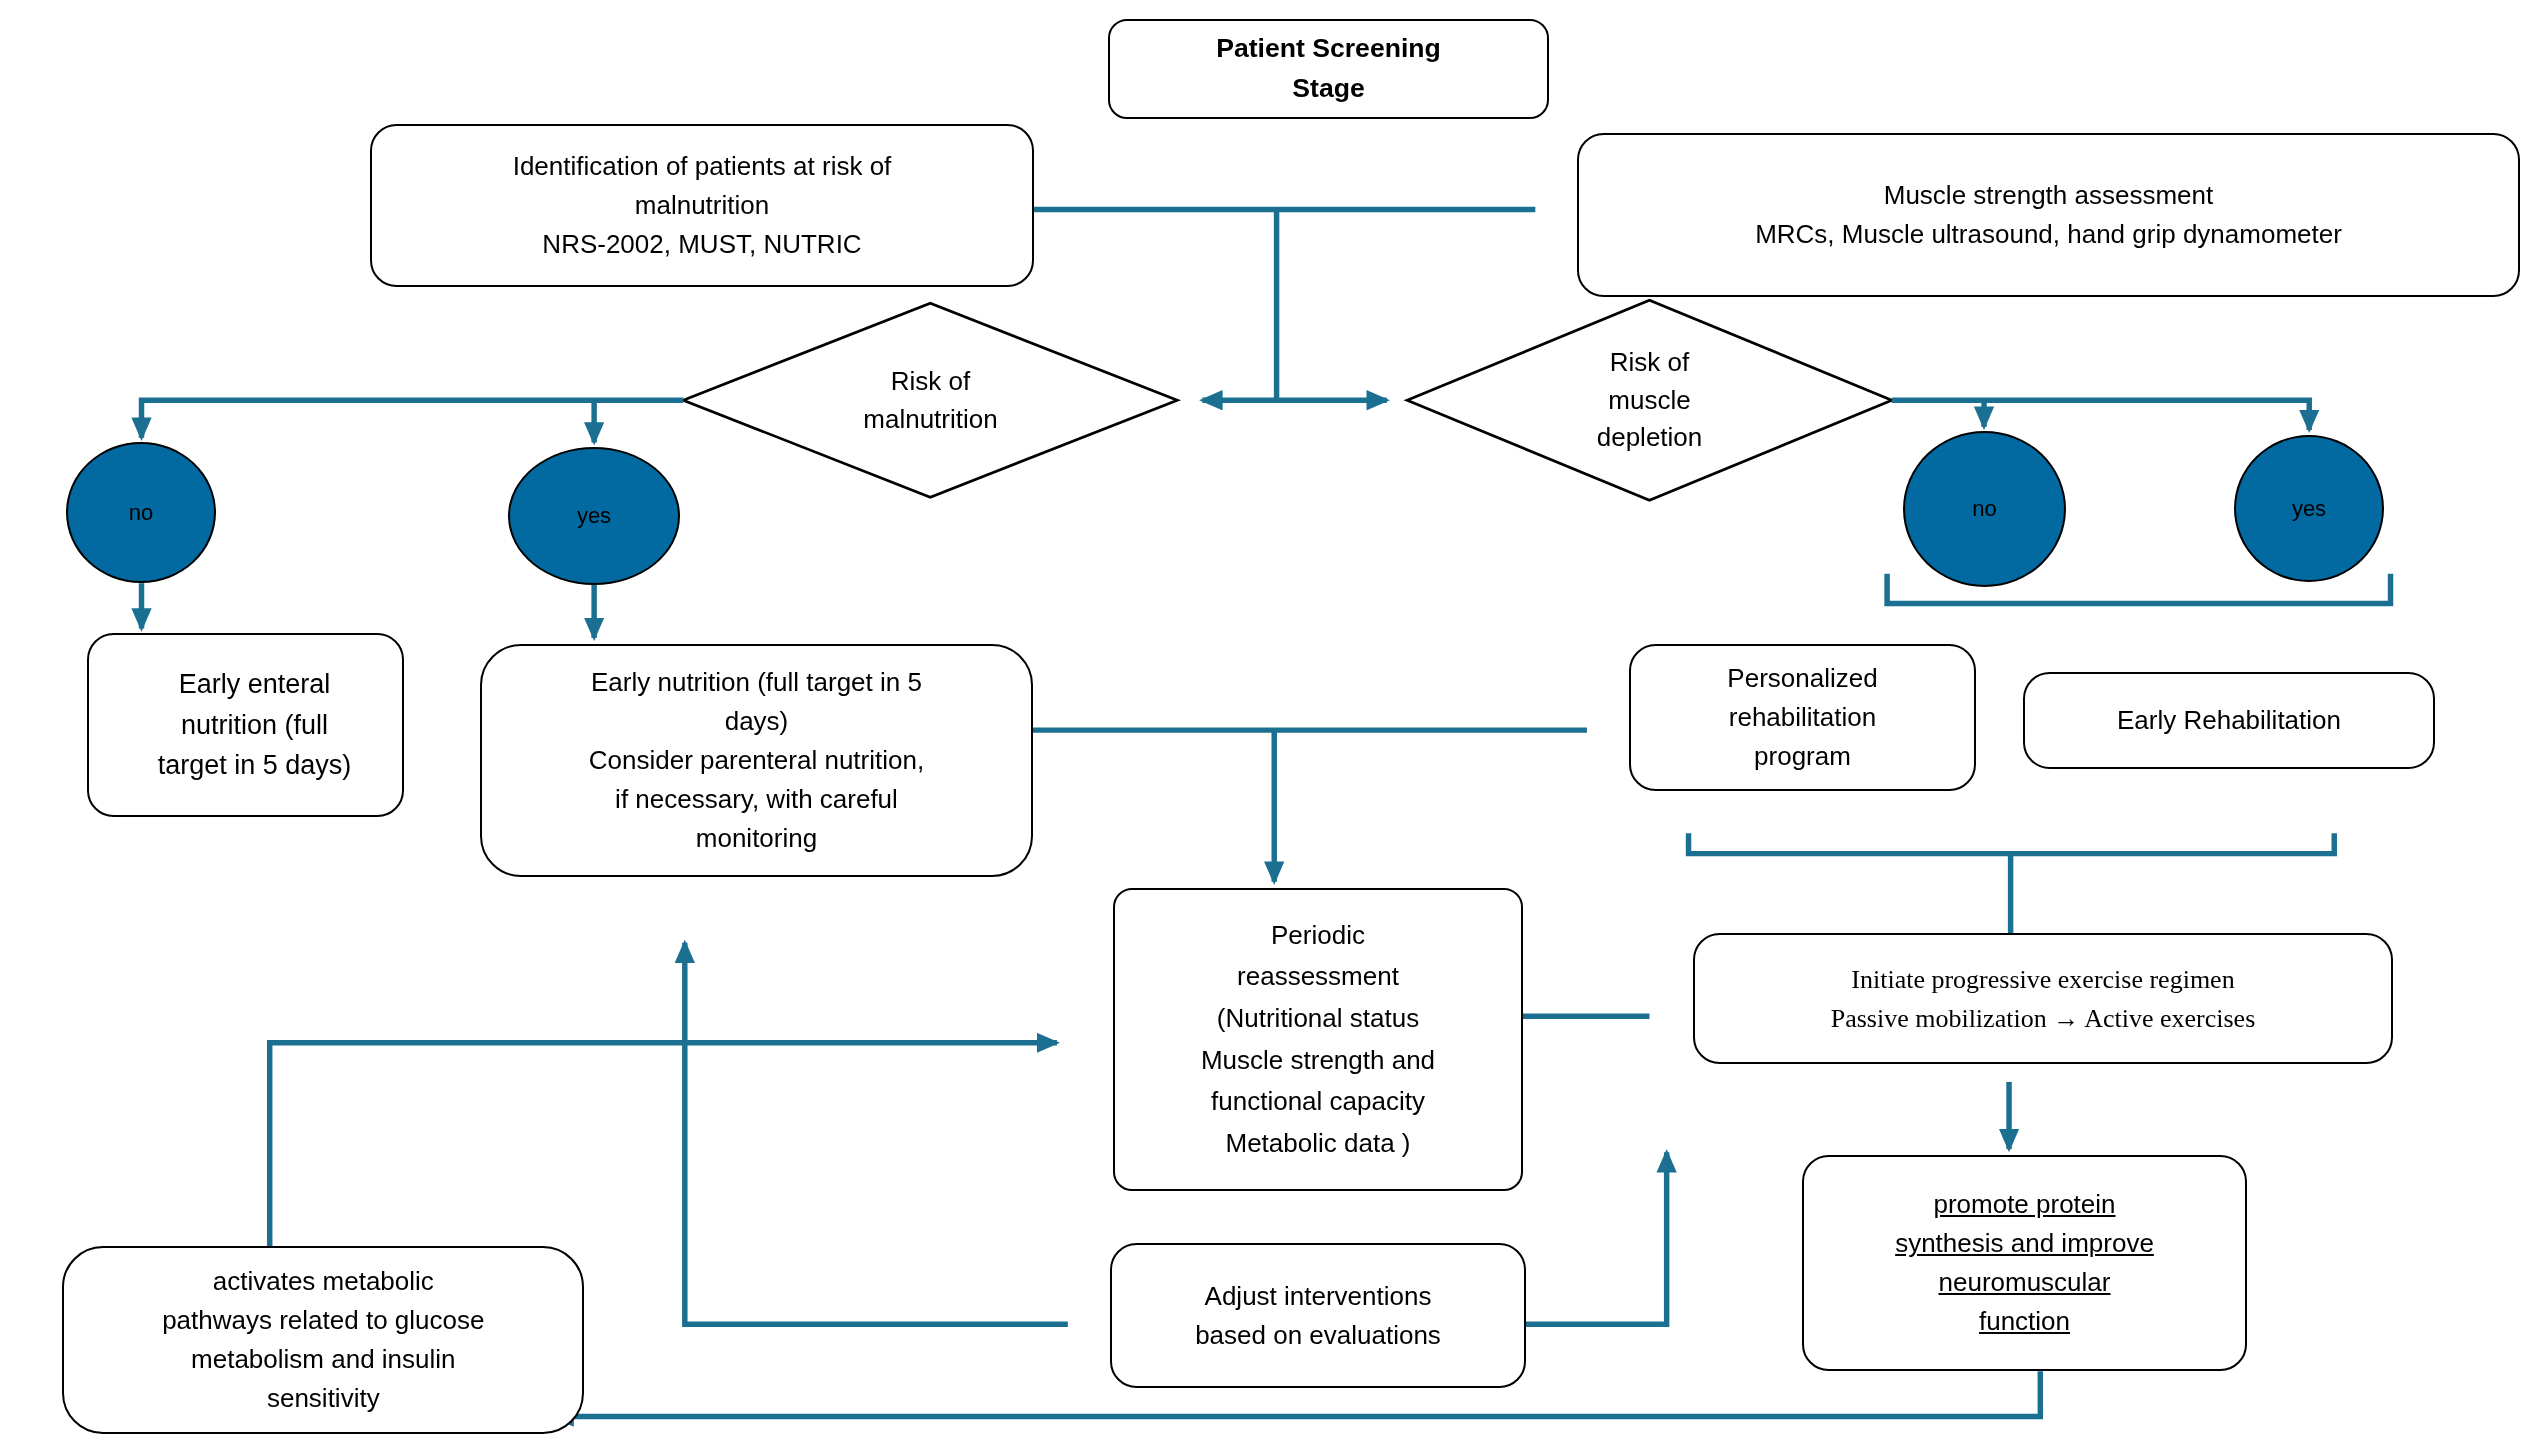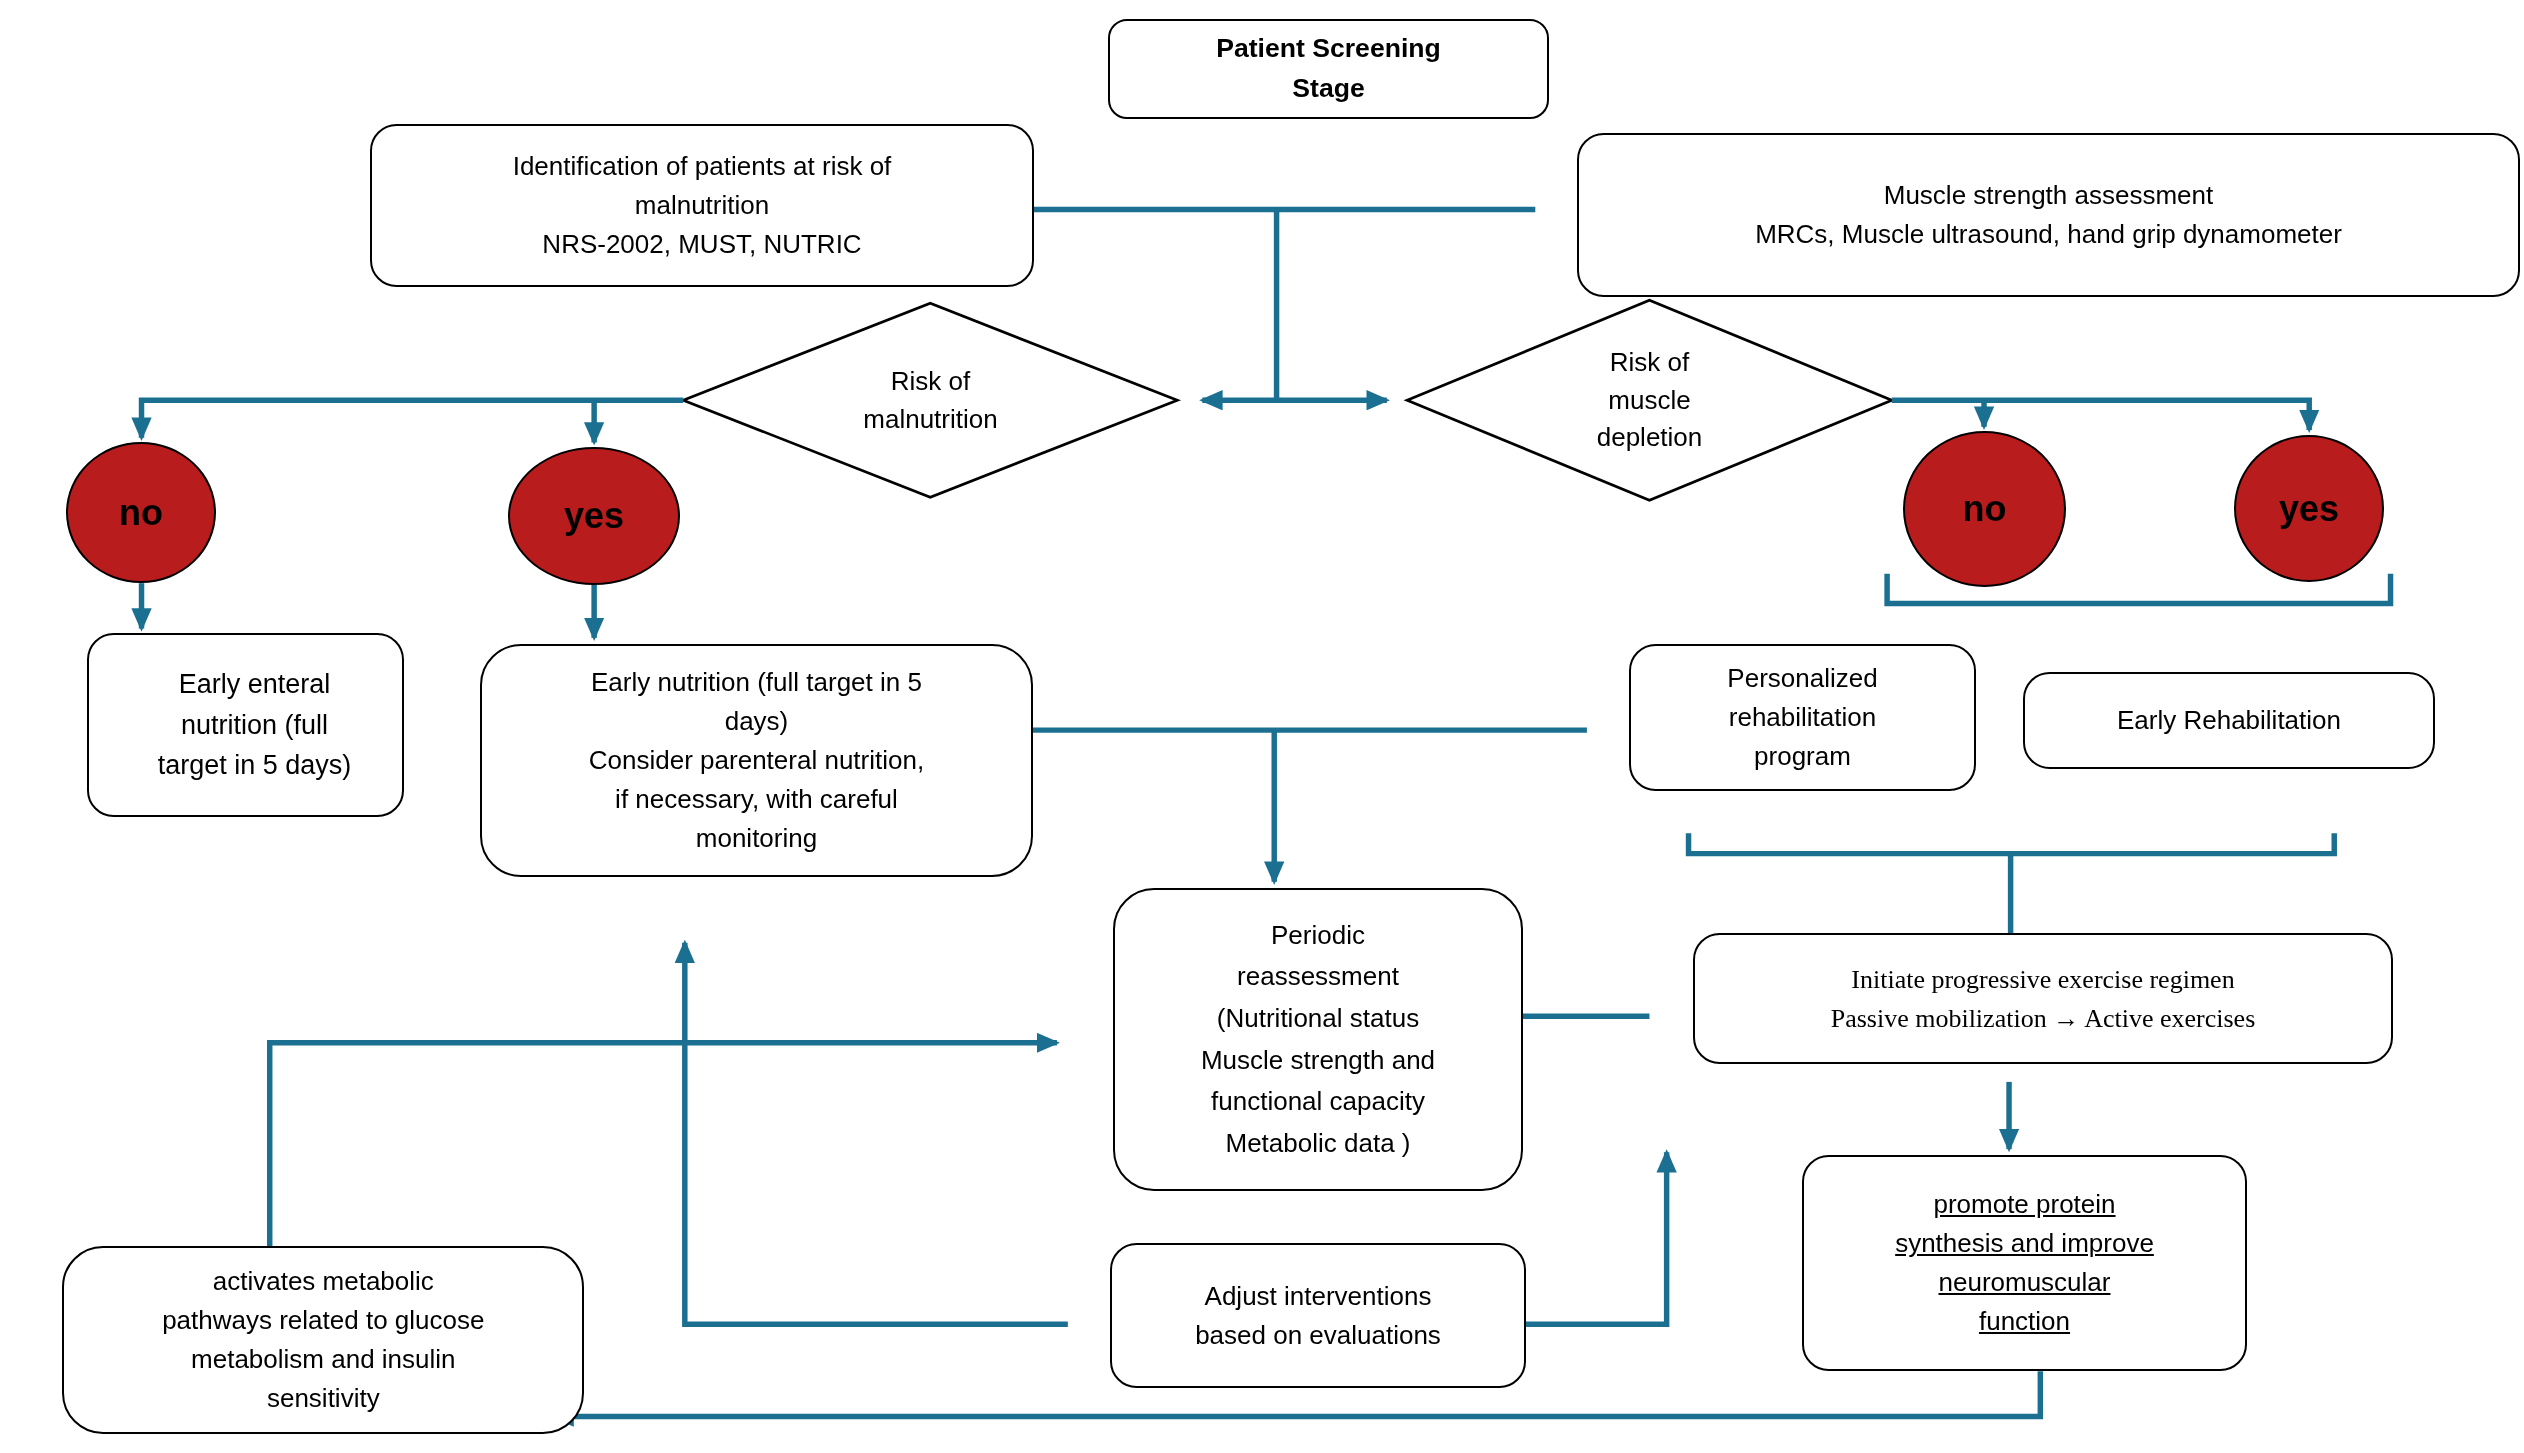--- a/index.html
+++ b/index.html
@@ -19,25 +19,25 @@
   .arrowhead{fill:var(--connector);}
   .shape{stroke:var(--shape-outline);stroke-width:3.5;fill:#ffffff;}
   .node{
     position:absolute;box-sizing:border-box;
     border:2.7px solid var(--shape-outline);border-radius:26.6px;background:#ffffff;
     display:flex;align-items:center;justify-content:center;text-align:center;
     white-space:pre-line;font-size:26px;line-height:1.5;padding:4.7px 14px;margin-left:42px;
   }
   .node.title{font-weight:bold;border-radius:19px;font-size:26.6px;}
   .node.big-round{border-radius:41px;}
-  .node.tall{line-height:1.6;}
+  .node.tall{line-height:1.6;border-radius:19px;}
   .oval{
     position:absolute;box-sizing:border-box;border:2.7px solid var(--shape-outline);
-    border-radius:50%;background:#b91c1c;display:flex;align-items:center;justify-content:center;
-    font-weight:bold;font-size:36px;
+    border-radius:50%;background:#0369a1;display:flex;align-items:center;justify-content:center;
+    font-weight:normal;font-size:22px;
   }
   .diamond-label{
     position:absolute;display:flex;align-items:center;justify-content:center;
     text-align:center;white-space:pre-line;font-size:26px;line-height:1.45;
   }
 </style>
 </head>
 <body>
 
 <div id="stage">

